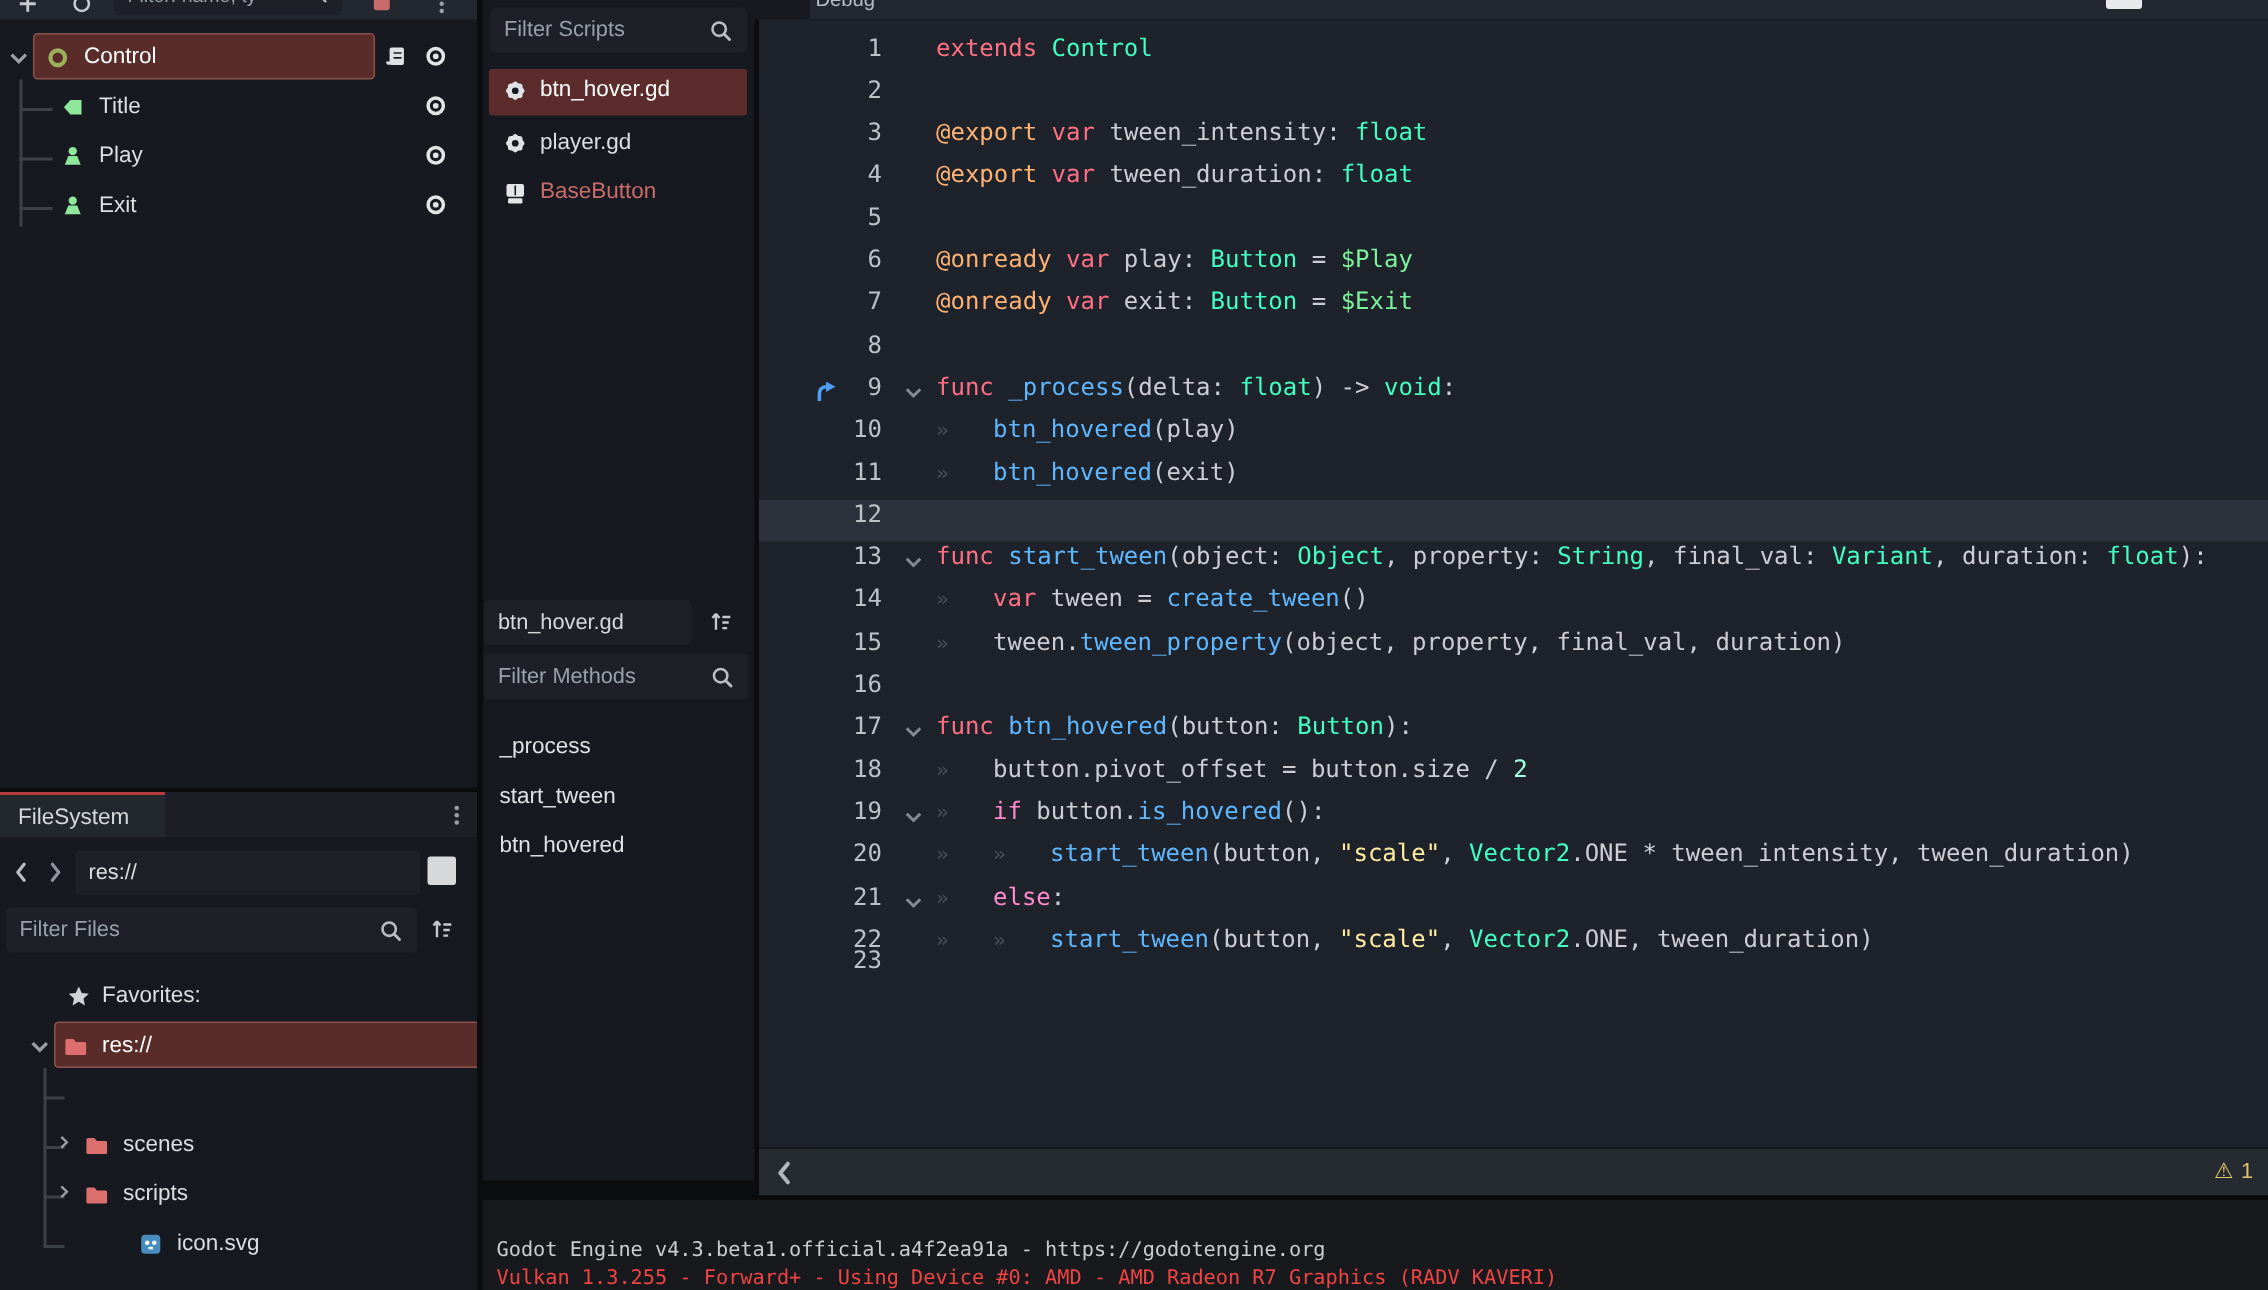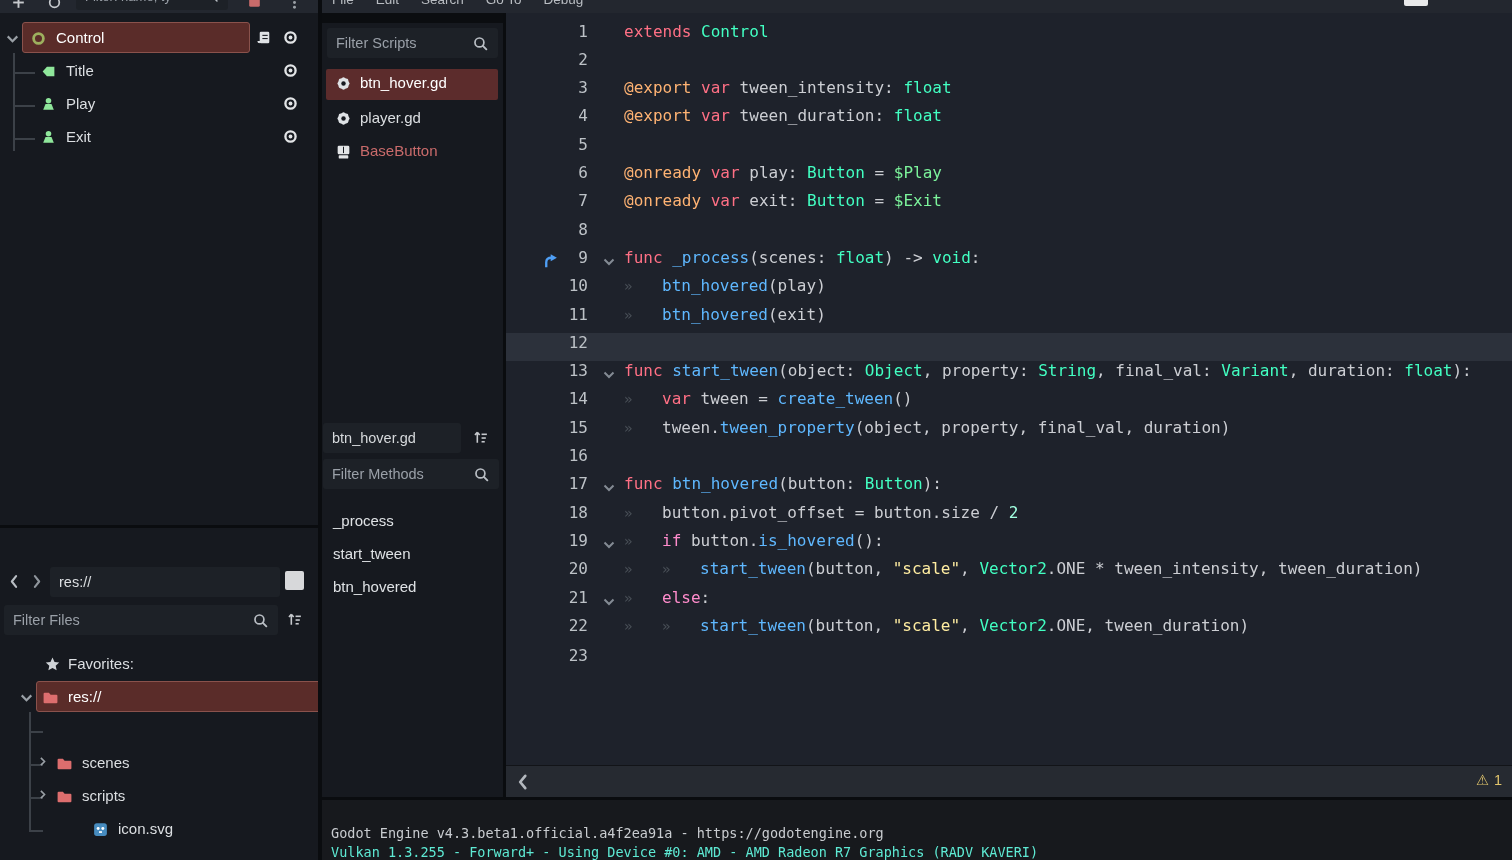--- a/index.html
+++ b/index.html
@@ -147,20 +147,32 @@
               <svg viewBox="0 0 16 16">
                 <circle cx="8" cy="8" r="4.8" fill="none" stroke="#e2e4e6" stroke-width="2.2"></circle>
                 <circle cx="8" cy="8" r="1.8" fill="#e2e4e6"></circle>
               </svg>
             </span></span>
         </div>
       </div>
 
     <div class="abs" style="left:0;top:525px;width:318px;height:3px;background:#0a0c0f;"></div>
 
+    <div class="abs" style="left:0;top:528px;width:318px;height:30px;background:#1c1f25;">
+      <div class="abs" style="left:0;top:0;width:110px;height:30px;background:#23272e;border-top:2.5px solid #b23b3b;box-sizing:border-box;display:flex;align-items:center;padding-left:12px;font-size:15px;color:#d6d9dc;">
+        <span>FileSystem</span>
+      </div>
+      <span class="ico abs" style="left:296px;top:7px;">
+        <svg viewBox="0 0 16 16">
+            <circle cx="8" cy="3.5" r="1.4" fill="#9aa0a6"></circle>
+            <circle cx="8" cy="8" r="1.4" fill="#9aa0a6"></circle>
+            <circle cx="8" cy="12.5" r="1.4" fill="#9aa0a6"></circle>
+          </svg>
+        </span>
+    </div>
 
     <div class="abs" style="left:0;top:566px;width:318px;height:32px;">
       <span class="ico abs" style="left:6px;top:7px;">
         <svg viewBox="0 0 16 16">
             <polyline points="9.5,3 5.5,8 9.5,13" stroke="#b9bec4" stroke-width="2" fill="none" stroke-linecap="round" stroke-linejoin="round"></polyline>
           </svg>
         </span>
       <span class="ico abs" style="left:28px;top:7px;">
         <svg viewBox="0 0 16 16">
             <polyline points="6.5,3 10.5,8 6.5,13" stroke="#8f959c" stroke-width="2" fill="none" stroke-linecap="round" stroke-linejoin="round"></polyline>
@@ -266,21 +278,21 @@
     <div id="menu-items" class="abs" style="left:10px;top:-8px;display:flex;gap:22px;font-size:13.5px;color:#b9bdc2;white-space:nowrap;">
         <span>File</span>
         <span>Edit</span>
         <span>Search</span>
         <span>Go To</span>
         <span>Debug</span>
       </div>
     <div class="abs" style="left:1082px;top:-4px;width:24px;height:10px;background:#e8e9ea;border-radius:2px;"></div>
   </div>
 
-  <div class="abs panel" style="left:322px;top:23px;width:218px;height:787px;">
+  <div class="abs panel" style="left:322px;top:0;width:218px;height:787px;">
     <div class="ginput abs" style="left:5px;top:5px;width:171px;height:30px;">
       <span class="ph">Filter Scripts</span>
       <span class="ico">
         <svg viewBox="0 0 16 16">
             <circle cx="7" cy="7" r="4.2" fill="none" stroke="#b9bec4" stroke-width="1.6"></circle>
             <line x1="10.2" y1="10.2" x2="13.5" y2="13.5" stroke="#b9bec4" stroke-width="1.8" stroke-linecap="round"></line>
           </svg>
         </span>
     </div>
     <div class="abs" id="script-list" style="left:0;top:42px;width:181px;height:350px;">
@@ -362,21 +374,21 @@
       <div class="code-line" style="top:93.4px;"><span class="lnum">4</span><span class="ltext"><span class="tk-an">@export</span><span class="tk-pl"> </span><span class="tk-kw">var</span><span class="tk-pl"> tween_duration: </span><span class="tk-ty">float</span></span></div>
       <div class="code-line" style="top:121.7px;"><span class="lnum">5</span><span class="ltext"></span></div>
       <div class="code-line" style="top:150px;"><span class="lnum">6</span><span class="ltext"><span class="tk-an">@onready</span><span class="tk-pl"> </span><span class="tk-kw">var</span><span class="tk-pl"> play: </span><span class="tk-ty">Button</span><span class="tk-pl"> = </span><span class="tk-np">$Play</span></span></div>
       <div class="code-line" style="top:178.3px;"><span class="lnum">7</span><span class="ltext"><span class="tk-an">@onready</span><span class="tk-pl"> </span><span class="tk-kw">var</span><span class="tk-pl"> exit: </span><span class="tk-ty">Button</span><span class="tk-pl"> = </span><span class="tk-np">$Exit</span></span></div>
       <div class="code-line" style="top:206.6px;"><span class="lnum">8</span><span class="ltext"></span></div>
       <div class="code-line" style="top:234.9px;"><span class="gut-conn ico"><svg viewBox="0 0 16 16">
             <path d="M4 13.5 v-4.5 q0 -4.5 5 -4.5" stroke="#4f9ff5" stroke-width="2.2" fill="none"></path>
             <path d="M8.2 1.2 L14 4.5 8.2 7.8 Z" fill="#4f9ff5"></path>
           </svg></span><span class="lnum">9</span><span class="gut-fold ico"><svg viewBox="0 0 16 16">
             <polyline points="3.5,5.5 8,10 12.5,5.5" stroke="#848b94" stroke-width="2" fill="none"></polyline>
-          </svg></span><span class="ltext"><span class="tk-kw">func</span><span class="tk-pl"> </span><span class="tk-fn">_process</span><span class="tk-pl">(scenes: </span><span class="tk-ty">float</span><span class="tk-pl">) -&gt; </span><span class="tk-ty">void</span><span class="tk-pl">:</span></span></div>
+          </svg></span><span class="ltext"><span class="tk-kw">func</span><span class="tk-pl"> </span><span class="tk-fn">_process</span><span class="tk-pl">(delta: </span><span class="tk-ty">float</span><span class="tk-pl">) -&gt; </span><span class="tk-ty">void</span><span class="tk-pl">:</span></span></div>
       <div class="code-line" style="top:263.20000000000005px;"><span class="lnum">10</span><span class="ltext"><span class="tabmark">»</span><span class="tk-fn">btn_hovered</span><span class="tk-pl">(play)</span></span></div>
       <div class="code-line" style="top:291.5px;"><span class="lnum">11</span><span class="ltext"><span class="tabmark">»</span><span class="tk-fn">btn_hovered</span><span class="tk-pl">(exit)</span></span></div>
       <div class="code-line current" style="top:319.8px;"><span class="lnum">12</span><span class="ltext"></span></div>
       <div class="code-line" style="top:348.1px;"><span class="lnum">13</span><span class="gut-fold ico"><svg viewBox="0 0 16 16">
             <polyline points="3.5,5.5 8,10 12.5,5.5" stroke="#848b94" stroke-width="2" fill="none"></polyline>
           </svg></span><span class="ltext"><span class="tk-kw">func</span><span class="tk-pl"> </span><span class="tk-fn">start_tween</span><span class="tk-pl">(object: </span><span class="tk-ty">Object</span><span class="tk-pl">, property: </span><span class="tk-ty">String</span><span class="tk-pl">, final_val: </span><span class="tk-ty">Variant</span><span class="tk-pl">, duration: </span><span class="tk-ty">float</span><span class="tk-pl">):</span></span></div>
       <div class="code-line" style="top:376.40000000000003px;"><span class="lnum">14</span><span class="ltext"><span class="tabmark">»</span><span class="tk-kw">var</span><span class="tk-pl"> tween = </span><span class="tk-fn">create_tween</span><span class="tk-pl">()</span></span></div>
       <div class="code-line" style="top:404.7px;"><span class="lnum">15</span><span class="ltext"><span class="tabmark">»</span><span class="tk-pl">tween.</span><span class="tk-fn">tween_property</span><span class="tk-pl">(object, property, final_val, duration)</span></span></div>
       <div class="code-line" style="top:433px;"><span class="lnum">16</span><span class="ltext"></span></div>
       <div class="code-line" style="top:461.3px;"><span class="lnum">17</span><span class="gut-fold ico"><svg viewBox="0 0 16 16">
@@ -384,35 +396,35 @@
           </svg></span><span class="ltext"><span class="tk-kw">func</span><span class="tk-pl"> </span><span class="tk-fn">btn_hovered</span><span class="tk-pl">(button: </span><span class="tk-ty">Button</span><span class="tk-pl">):</span></span></div>
       <div class="code-line" style="top:489.6px;"><span class="lnum">18</span><span class="ltext"><span class="tabmark">»</span><span class="tk-pl">button.pivot_offset = button.size / </span><span class="tk-nu">2</span></span></div>
       <div class="code-line" style="top:517.9000000000001px;"><span class="lnum">19</span><span class="gut-fold ico"><svg viewBox="0 0 16 16">
             <polyline points="3.5,5.5 8,10 12.5,5.5" stroke="#848b94" stroke-width="2" fill="none"></polyline>
           </svg></span><span class="ltext"><span class="tabmark">»</span><span class="tk-cf">if</span><span class="tk-pl"> button.</span><span class="tk-fn">is_hovered</span><span class="tk-pl">():</span></span></div>
       <div class="code-line" style="top:546.2px;"><span class="lnum">20</span><span class="ltext"><span class="tabmark">»</span><span class="tabmark">»</span><span class="tk-fn">start_tween</span><span class="tk-pl">(button, </span><span class="tk-st">"scale"</span><span class="tk-pl">, </span><span class="tk-ty">Vector2</span><span class="tk-pl">.ONE * tween_intensity, tween_duration)</span></span></div>
       <div class="code-line" style="top:574.5px;"><span class="lnum">21</span><span class="gut-fold ico"><svg viewBox="0 0 16 16">
             <polyline points="3.5,5.5 8,10 12.5,5.5" stroke="#848b94" stroke-width="2" fill="none"></polyline>
           </svg></span><span class="ltext"><span class="tabmark">»</span><span class="tk-cf">else</span><span class="tk-pl">:</span></span></div>
       <div class="code-line" style="top:602.8000000000001px;"><span class="lnum">22</span><span class="ltext"><span class="tabmark">»</span><span class="tabmark">»</span><span class="tk-fn">start_tween</span><span class="tk-pl">(button, </span><span class="tk-st">"scale"</span><span class="tk-pl">, </span><span class="tk-ty">Vector2</span><span class="tk-pl">.ONE, tween_duration)</span></span></div>
-      <div class="code-line" style="top:633px;"><span class="lnum">23</span><span class="ltext"></span></div>
+      <div class="code-line" style="top:617px;"><span class="lnum">23</span><span class="ltext"></span></div>
     </div>
 
   <div class="abs" style="left:506px;top:765px;width:1006px;height:32px;background:#262a31;border-top:1px solid #121418;box-sizing:border-box;">
     <span class="ico abs" style="left:8px;top:7px;width:18px;height:18px;">
       <svg viewBox="0 0 16 16">
           <polyline points="10,2.5 5.5,8 10,13.5" stroke="#b3b8be" stroke-width="2.4" fill="none" stroke-linecap="round" stroke-linejoin="round"></polyline>
         </svg>
       </span>
     <div class="abs" style="right:10px;top:6px;display:flex;align-items:center;gap:5px;color:#e0c46c;font-size:14.5px;">
       <span>⚠</span>
       <span>1</span>
     </div>
   </div>
 
   <div class="abs" style="left:322px;top:797px;width:1190px;height:3px;background:#0a0c0f;"></div>
 
   <div class="abs" style="left:322px;top:800px;width:1190px;height:60px;background:#17191d;">
     <div class="abs mono" style="left:9px;top:25px;font-size:13.5px;color:#c9ccd0;white-space:pre;">Godot Engine v4.3.beta1.official.a4f2ea91a - https://godotengine.org</div>
-    <div class="abs mono" style="left:9px;top:44px;font-size:13.5px;color:#5eead4;white-space:pre;">Vulkan 1.3.255 - Forward+ - Using Device #0: AMD - AMD Radeon R7 Graphics (RADV KAVERI)</div>
+    <div class="abs mono" style="left:9px;top:44px;font-size:13.5px;color:#ef4444;white-space:pre;">Vulkan 1.3.255 - Forward+ - Using Device #0: AMD - AMD Radeon R7 Graphics (RADV KAVERI)</div>
   </div>
 
 </div>
 
 </body></html>

